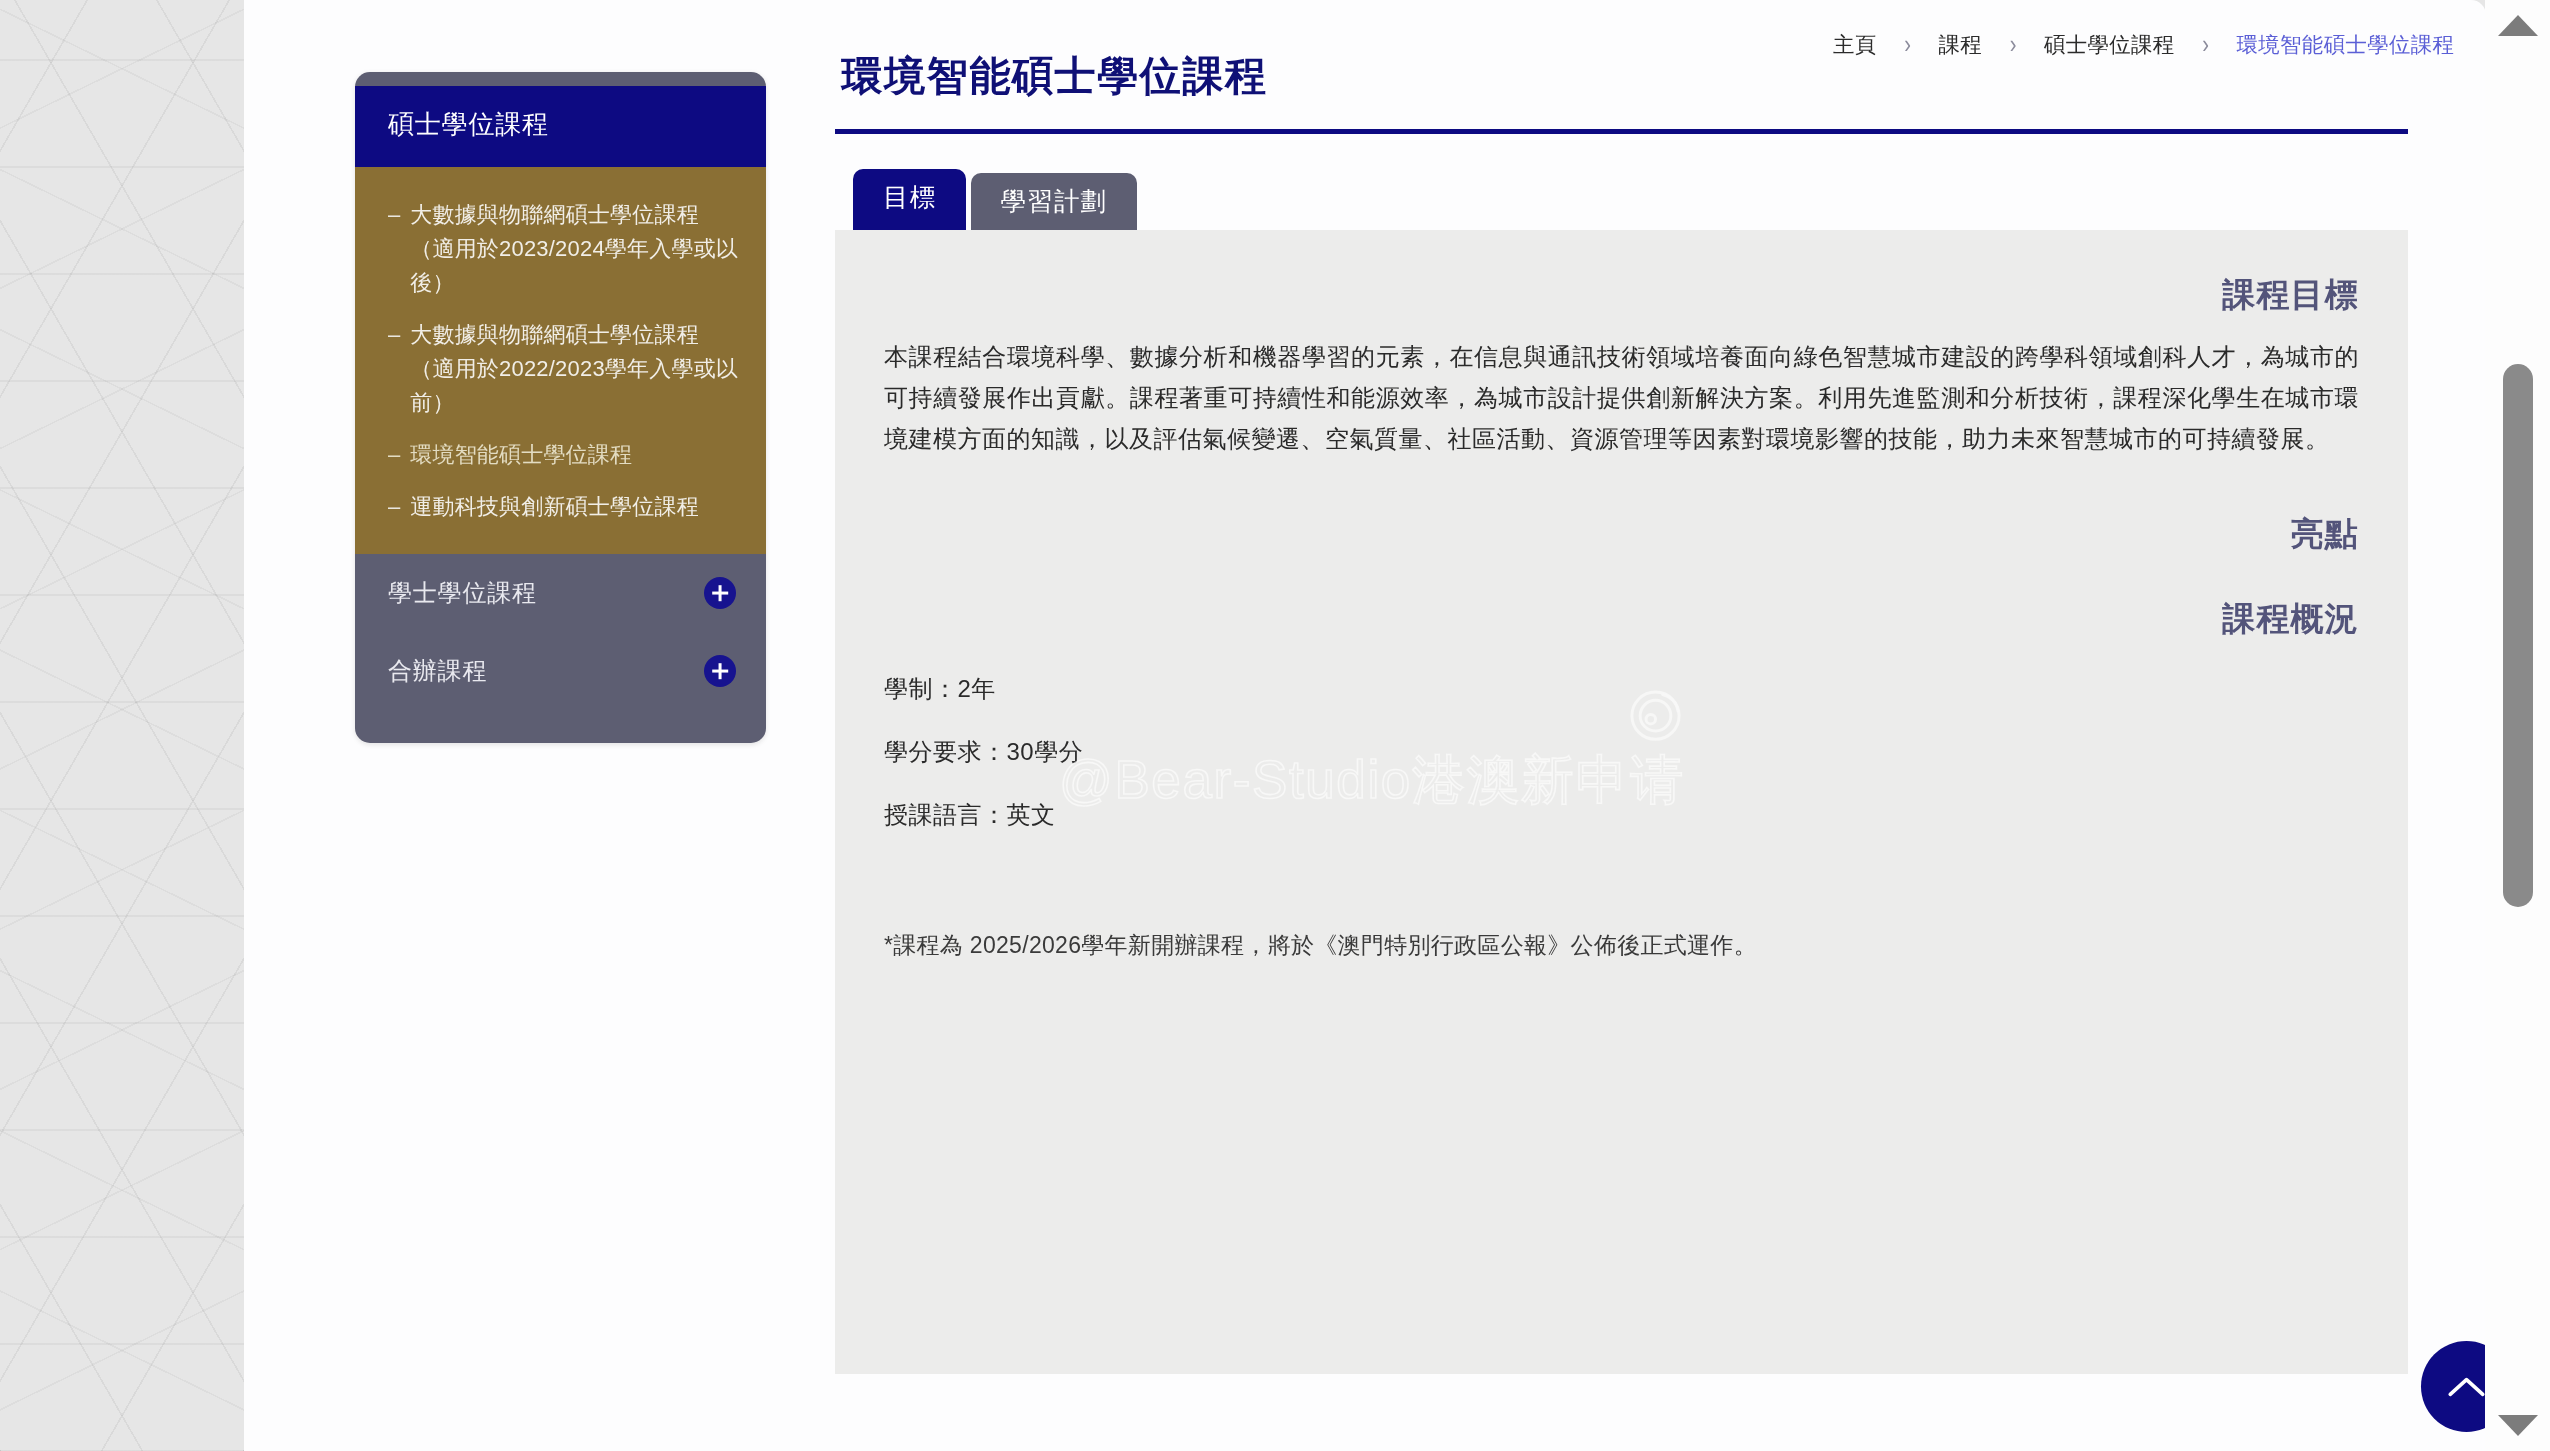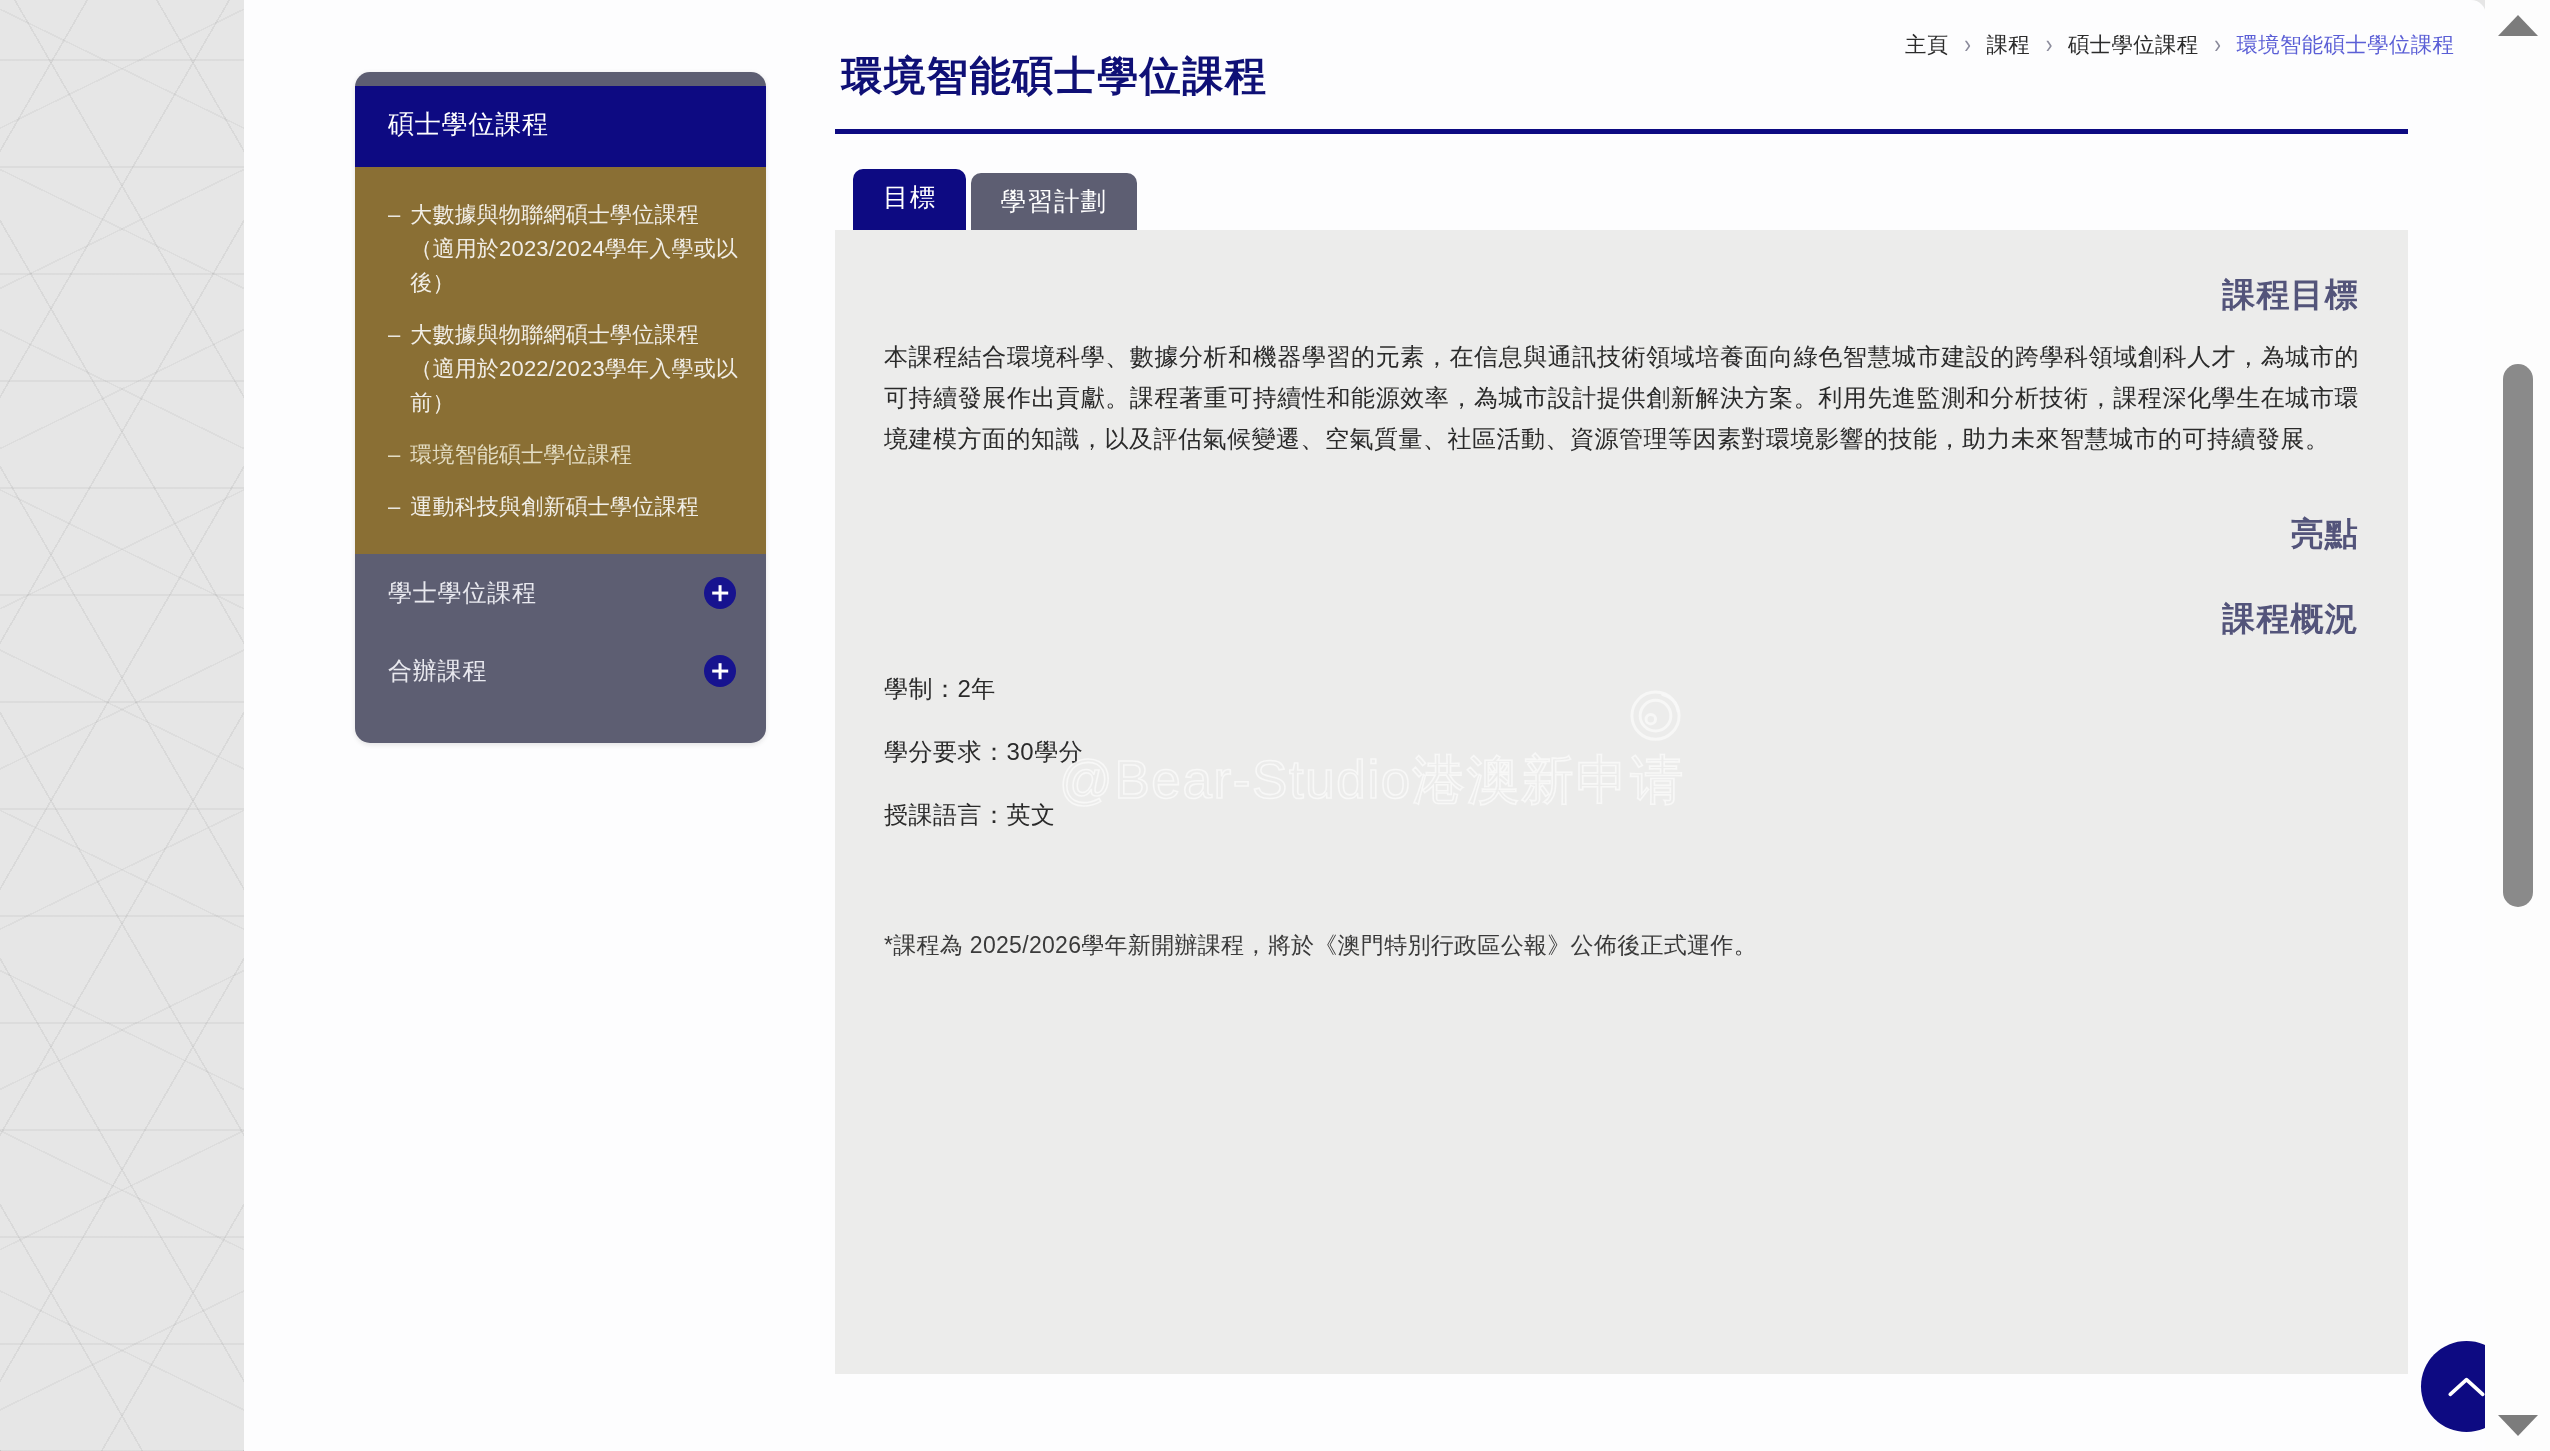--- a/index.html
+++ b/index.html
@@ -52,21 +52,21 @@
     overflow: hidden;
   }
 
   
   #breadcrumb {
     position: absolute;
     right: 30px;
     top: 30px;
     display: flex;
     align-items: center;
-    gap: 0;
+    gap: 12px;
     font-size: 21.4px;
     color: #2b2b2b;
     white-space: nowrap;
   }
   #breadcrumb .crumb { padding: 0 1.6px; letter-spacing: 0.4px; }
   #breadcrumb .crumb.link { color: #2b2b2b; cursor: pointer; }
   #breadcrumb .crumb.current { color: #5b5fd6; }
   #breadcrumb .sep {
     color: #8c8c9c;
     font-size: 20px;

